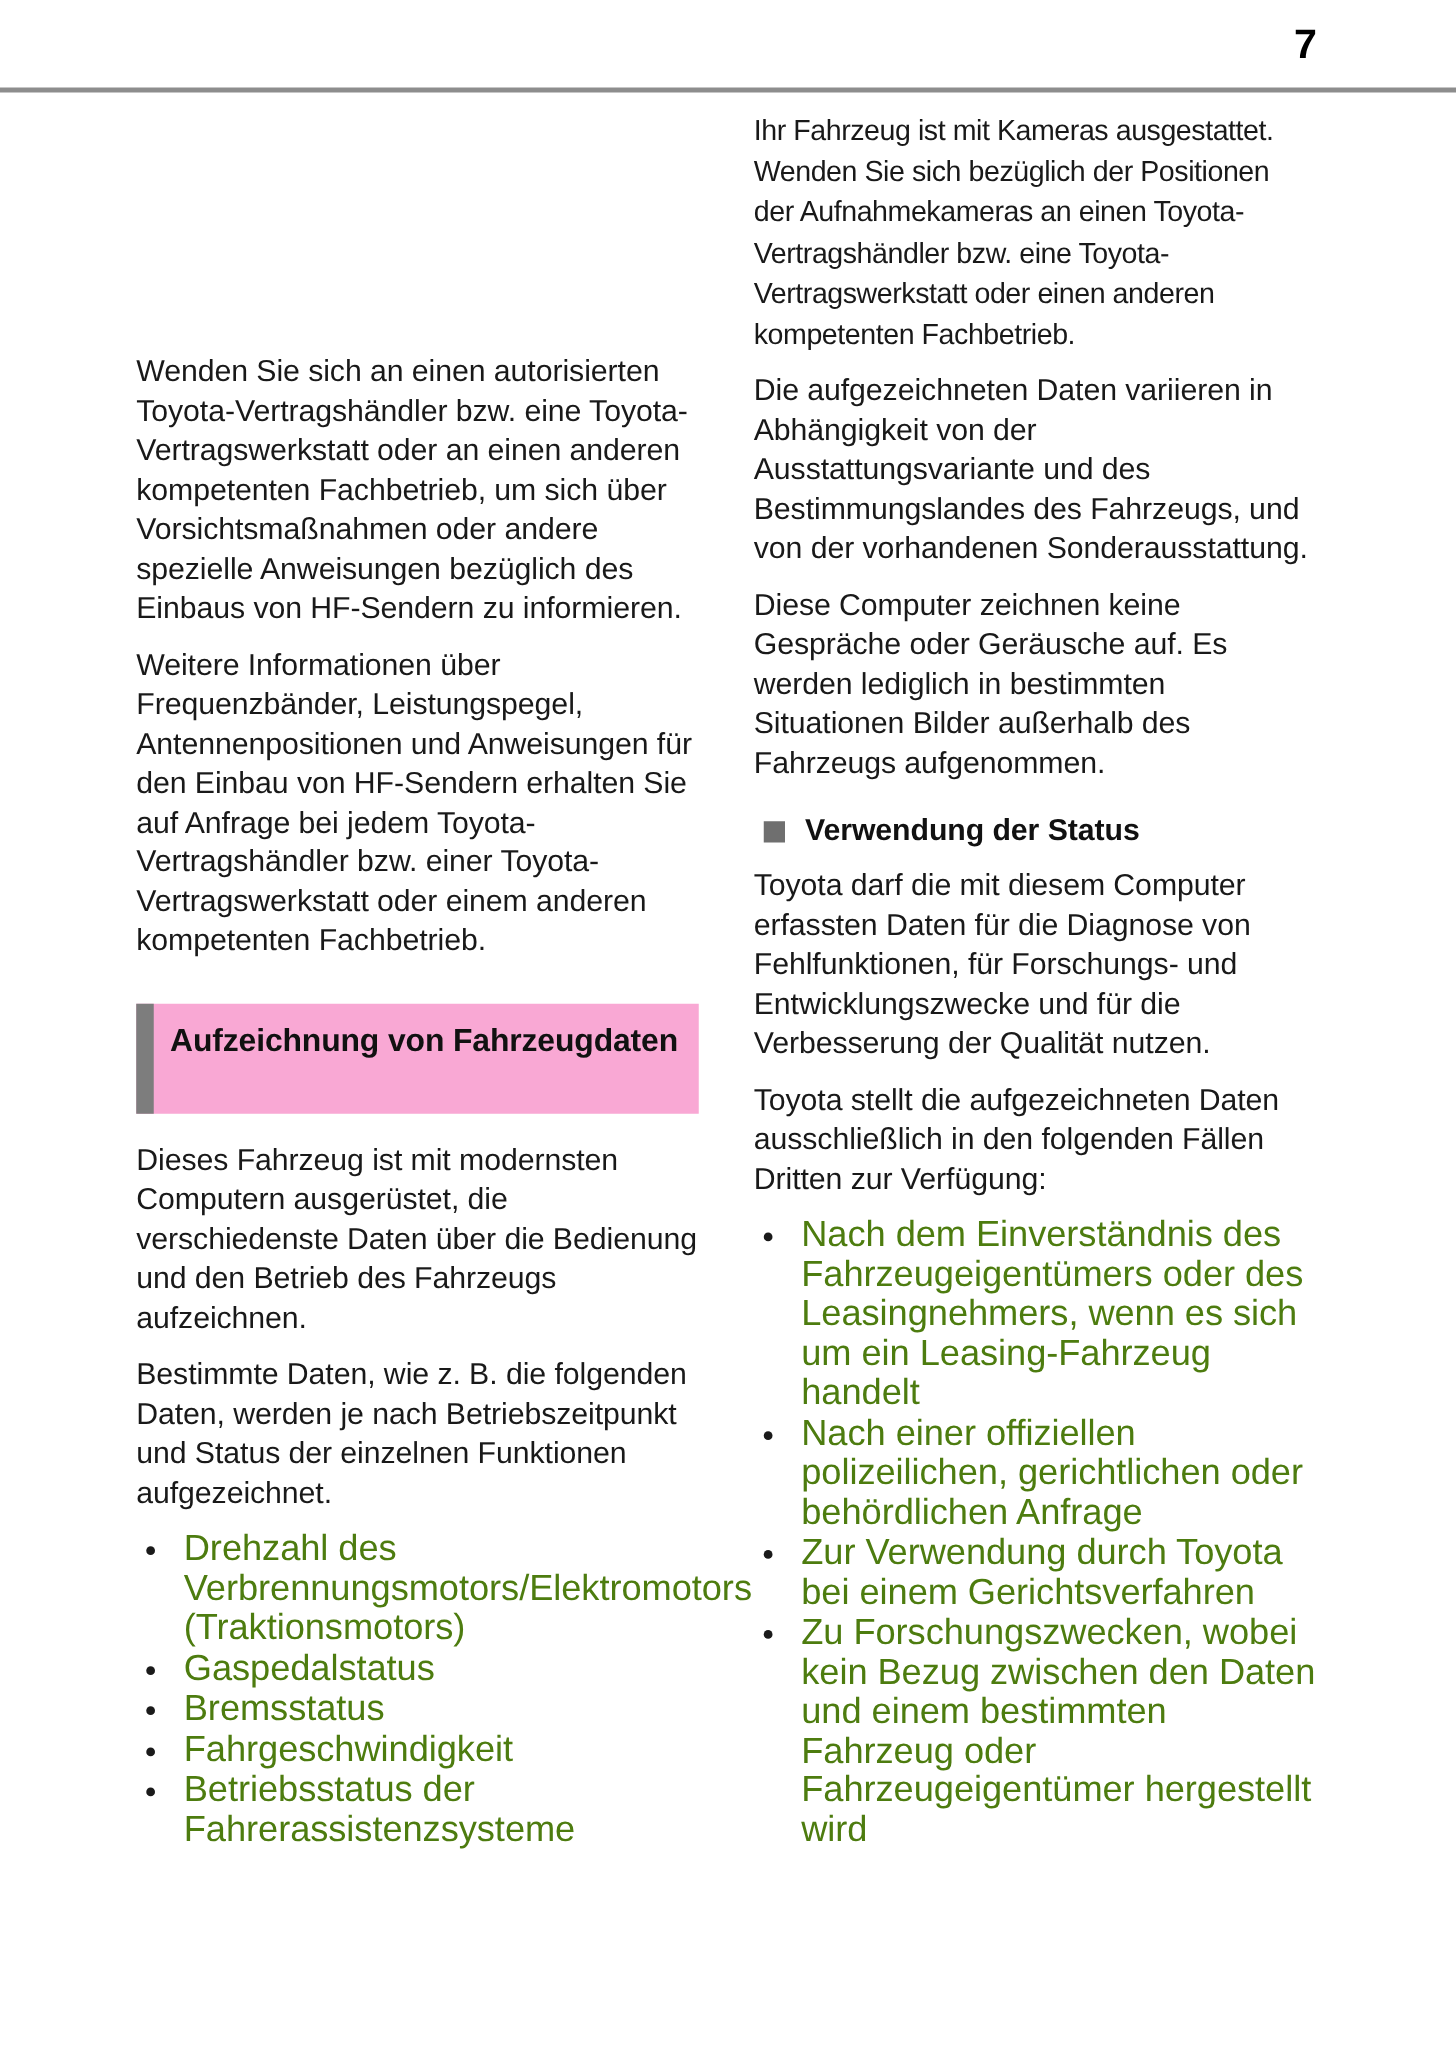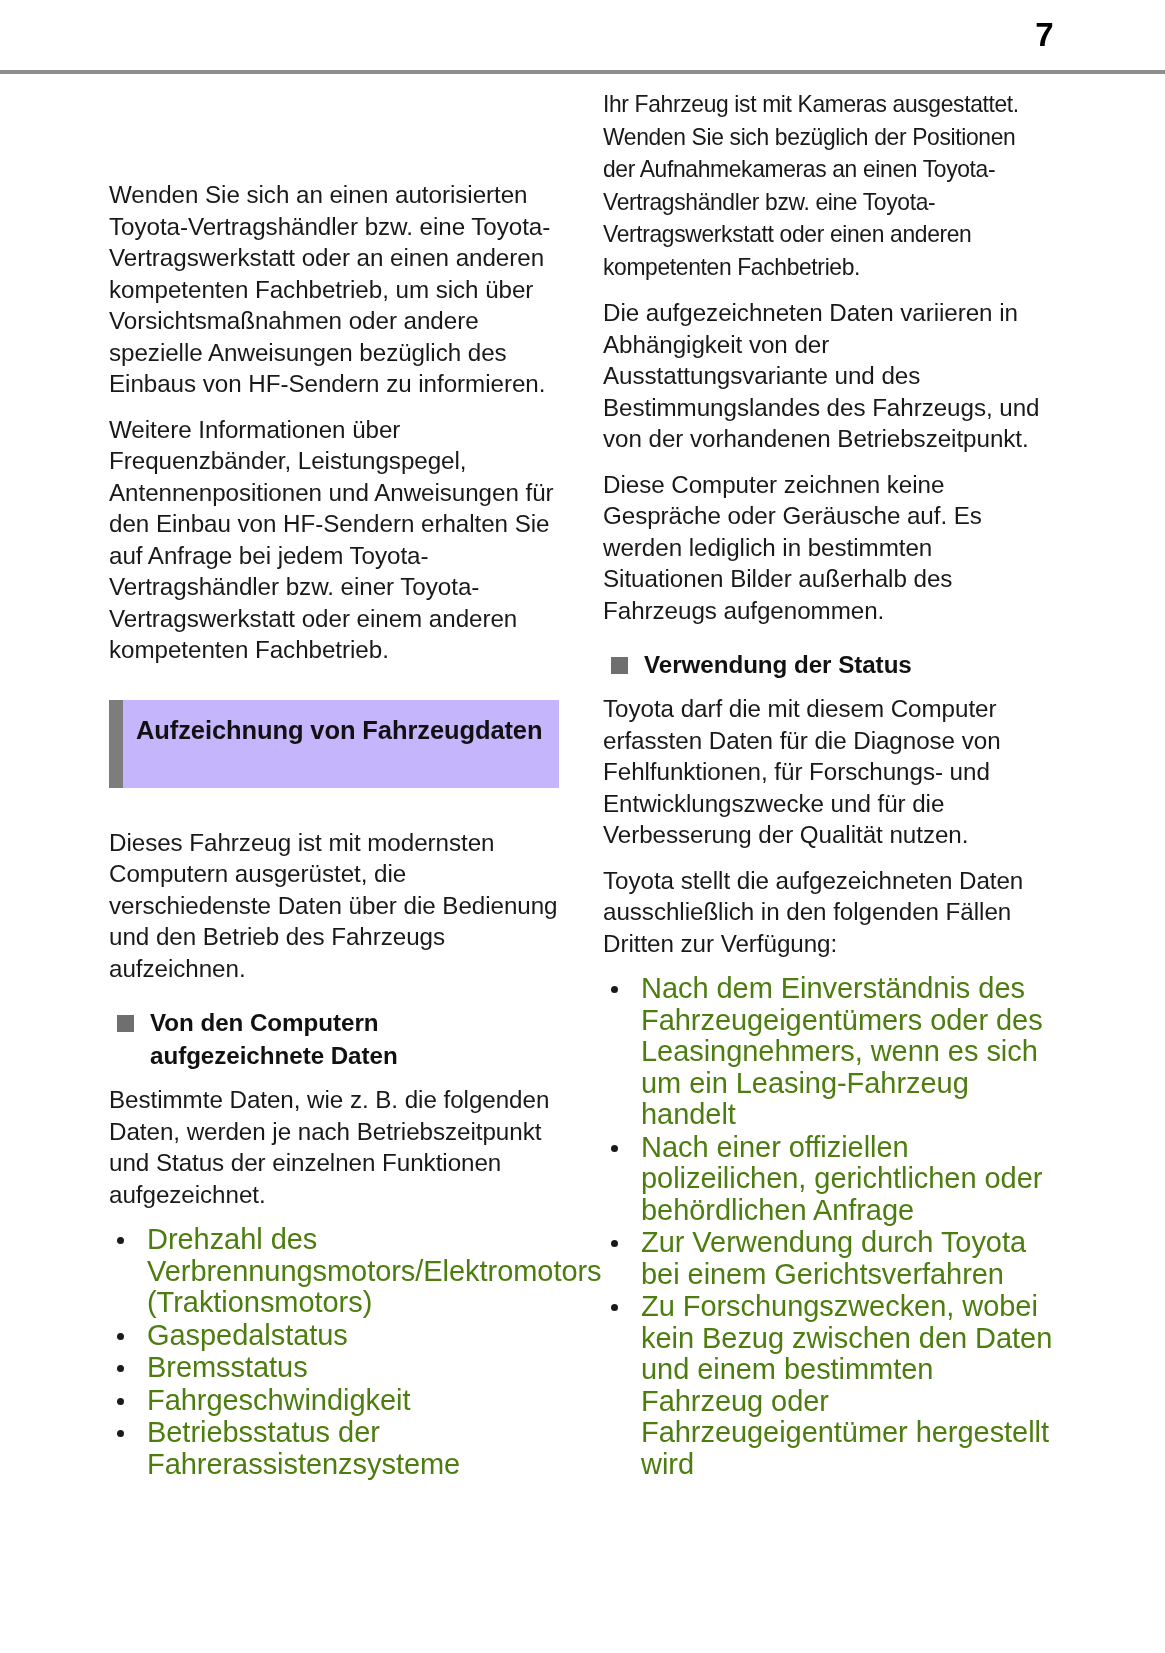--- a/index.html
+++ b/index.html
@@ -77,22 +77,22 @@
     transform: scaleX(0.985);
     transform-origin: left center;
   }
   p.body-text:last-child {
     margin-bottom: 0;
   }
 
   
   .section-heading {
     position: relative;
-    margin: 34px 0 39px 0;
-    background: #c4b5fd;
+    margin: 34px 0 22px 0;
+    background: #f9a8d4;
     padding: 13px 14px 14px 27px;
     box-sizing: border-box;
     min-height: 88px;
   }
   .section-heading::before {
     content: "";
     position: absolute;
     left: 0;
     top: 0;
     bottom: 0;
@@ -171,24 +171,20 @@
 
     <p class="body-text">Wenden Sie sich an einen autorisierten Toyota-Vertragshändler bzw. eine Toyota-Vertragswerkstatt oder an einen anderen kompetenten Fachbetrieb, um sich über Vorsichtsmaßnahmen oder andere spezielle Anweisungen bezüglich des Einbaus von HF-Sendern zu informieren.</p>
     <p class="body-text">Weitere Informationen über Frequenzbänder, Leistungspegel, Antennenpositionen und Anweisungen für den Einbau von HF-Sendern erhalten Sie auf Anfrage bei jedem Toyota-Vertragshändler bzw. einer Toyota-Vertragswerkstatt oder einem anderen kompetenten Fachbetrieb.</p>
 
     <div class="section-heading">
       <span class="section-heading-text">Aufzeichnung von Fahrzeugdaten</span>
     </div>
 
     <p class="body-text">Dieses Fahrzeug ist mit modernsten Computern ausgerüstet, die verschiedenste Daten über die Bedienung und den Betrieb des Fahrzeugs aufzeichnen.</p>
 
-    <div class="sub-heading">
-      <span class="square-marker"></span>
-      <span class="sub-heading-text">Von den Computern aufgezeichnete Daten</span>
-    </div>
 
     <p class="body-text">Bestimmte Daten, wie z. B. die folgenden Daten, werden je nach Betriebszeitpunkt und Status der einzelnen Funktionen aufgezeichnet.</p>
 
     <ul class="bullet-list">
       <li>
         <span class="dot-marker"></span>
         <span class="bullet-text">Drehzahl des Verbrennungsmotors/Elektromotors (Traktionsmotors)</span>
       </li>
       <li>
         <span class="dot-marker"></span>
@@ -206,21 +202,21 @@
         <span class="dot-marker"></span>
         <span class="bullet-text">Betriebsstatus der Fahrerassistenzsysteme</span>
       </li>
     </ul>
 
   </div>
 
   <div class="column right">
 
     <p class="body-text condensed">Ihr Fahrzeug ist mit Kameras ausgestattet. Wenden Sie sich bezüglich der Positionen der Aufnahmekameras an einen Toyota-Vertragshändler bzw. eine Toyota-Vertragswerkstatt oder einen anderen kompetenten Fachbetrieb.</p>
-    <p class="body-text">Die aufgezeichneten Daten variieren in Abhängigkeit von der Ausstattungsvariante und des Bestimmungslandes des Fahrzeugs, und von der vorhandenen Betriebszeitpunkt.</p>
+    <p class="body-text">Die aufgezeichneten Daten variieren in Abhängigkeit von der Ausstattungsvariante und des Bestimmungslandes des Fahrzeugs, und von der vorhandenen Sonderausstattung.</p>
     <p class="body-text">Diese Computer zeichnen keine Gespräche oder Geräusche auf. Es werden lediglich in bestimmten Situationen Bilder außerhalb des Fahrzeugs aufgenommen.</p>
 
     <div class="sub-heading">
       <span class="square-marker"></span>
       <span class="sub-heading-text">Verwendung der Status</span>
     </div>
 
     <p class="body-text">Toyota darf die mit diesem Computer erfassten Daten für die Diagnose von Fehlfunktionen, für Forschungs- und Entwicklungszwecke und für die Verbesserung der Qualität nutzen.</p>
     <p class="body-text">Toyota stellt die aufgezeichneten Daten ausschließlich in den folgenden Fällen Dritten zur Verfügung:</p>
 

